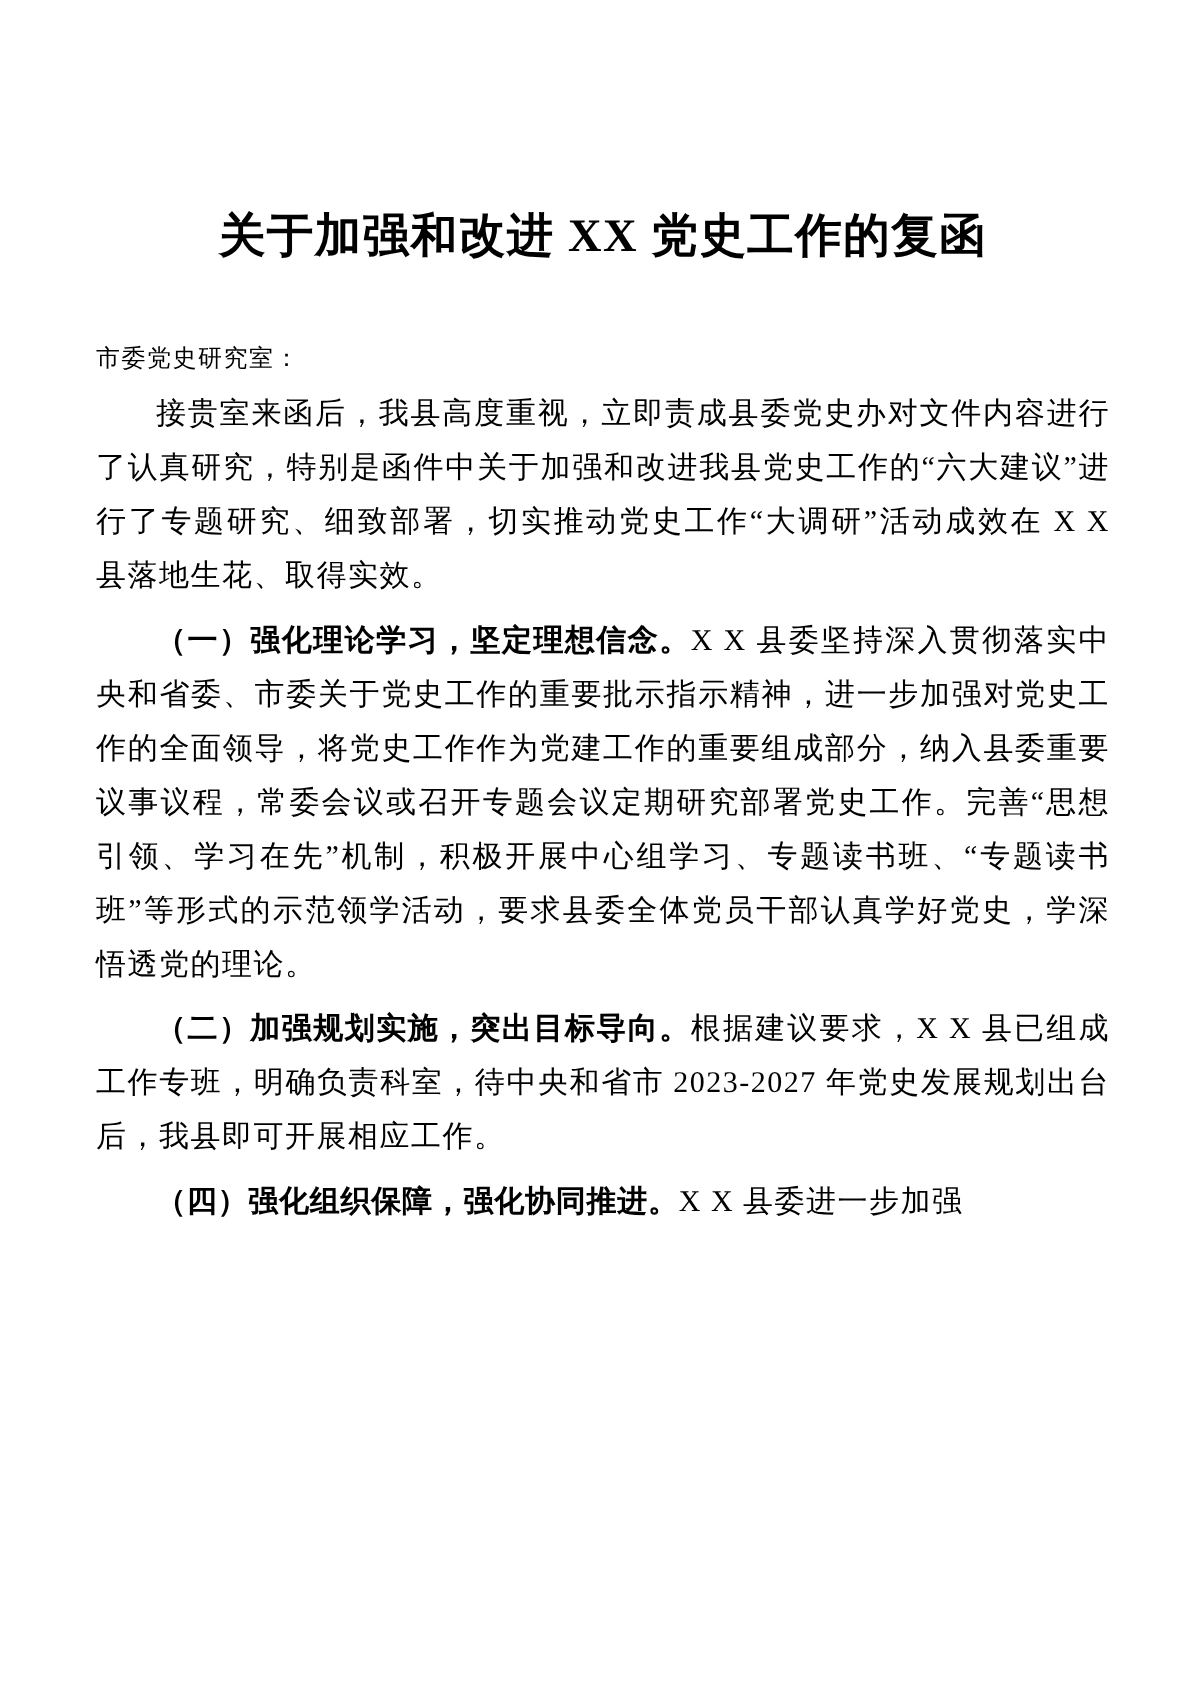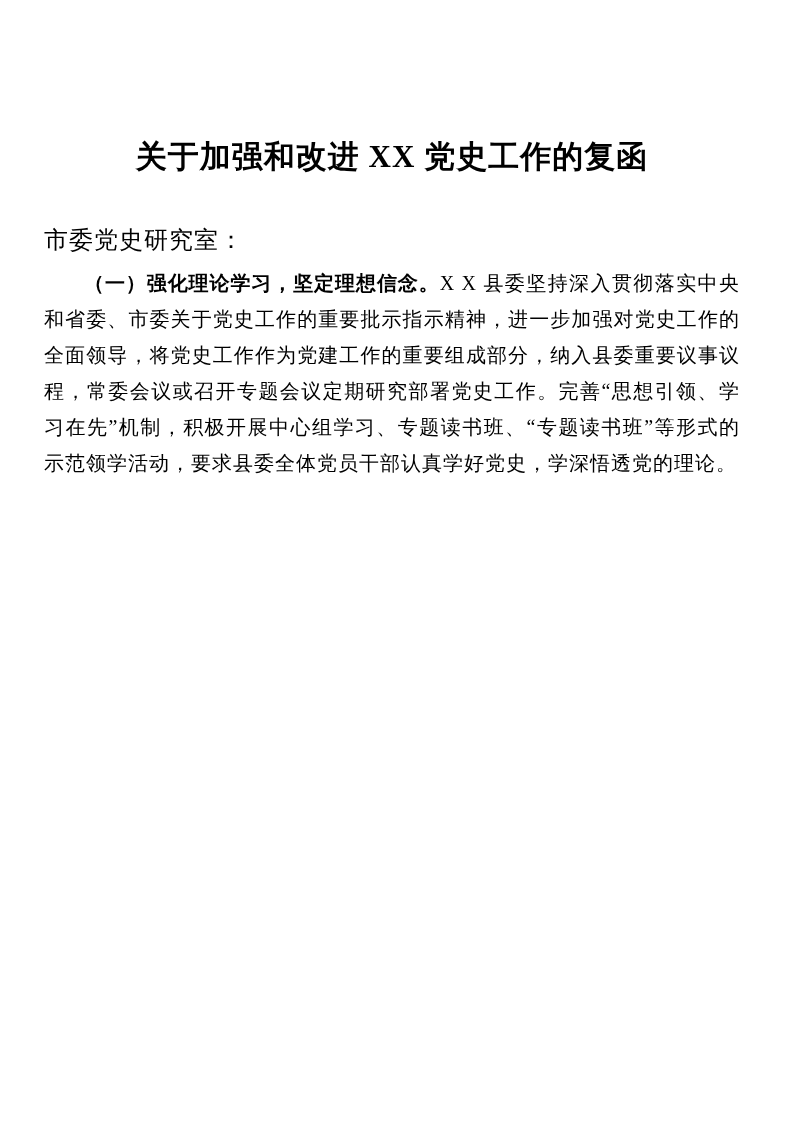--- a/index.html
+++ b/index.html
@@ -8,36 +8,36 @@
     background: #ffffff;
   }
   .page {
     position: relative;
     width: 794px;
     height: 832px;
     margin: 0 auto;
     background: #ffffff;
     color: #000000;
     box-sizing: border-box;
-    padding: 136px 54px 0 44px;
+    padding: 136px 54px 0 64px;
     font-family: "Liberation Serif", "DejaVu Serif", serif;
     overflow: hidden;
   }
   .doc-title {
     margin: 0 0 44px 0;
     font-size: 31px;
     line-height: 42px;
     font-weight: bold;
     text-align: center;
     letter-spacing: 1px;
     font-family: "Liberation Serif", "DejaVu Serif", serif;
   }
   .salutation {
     margin: 0;
-    font-size: 24px;
+    font-size: 16px;
     line-height: 36px;
     letter-spacing: 1px;
     font-family: Liberation Serif, serif;
   }
   .para {
     margin: 0;
     font-size: 20px;
     line-height: 36px;
     letter-spacing: 1px;
     text-align: justify;
@@ -54,19 +54,22 @@
 </style>
 </head>
 <body>
 
 <div class="page">
 
   <h1 class="doc-title">关于加强和改进 XX 党史工作的复函</h1>
 
   <p class="salutation">市委党史研究室：</p>
 
+  <p class="para">接贵室来函后，我县高度重视，立即责成县委党史办对文件内容进行了认真研究，特别是函件中关于加强和改进我县党史工作的“六大建议”进行了专题研究、细致部署，切实推动党史工作“大调研”活动成效在 X X 县落地生花、取得实效。</p>
 
   <p class="para section"><strong class="sec-heading">（一）强化理论学习，坚定理想信念。</strong><span>X X 县委坚持深入贯彻落实中央和省委、市委关于党史工作的重要批示指示精神，进一步加强对党史工作的全面领导，将党史工作作为党建工作的重要组成部分，纳入县委重要议事议程，常委会议或召开专题会议定期研究部署党史工作。完善“思想引领、学习在先”机制，积极开展中心组学习、专题读书班、“专题读书班”等形式的示范领学活动，要求县委全体党员干部认真学好党史，学深悟透党的理论。</span></p>
 
+  <p class="para section"><strong class="sec-heading">（二）加强规划实施，突出目标导向。</strong><span>根据建议要求，X X 县已组成工作专班，明确负责科室，待中央和省市 2023-2027 年党史发展规划出台后，我县即可开展相应工作。</span></p>
 
 
+  <p class="para section"><strong class="sec-heading">（四）强化组织保障，强化协同推进。</strong><span>X X 县委进一步加强</span></p>
 
 </div>
 
 </body></html>

